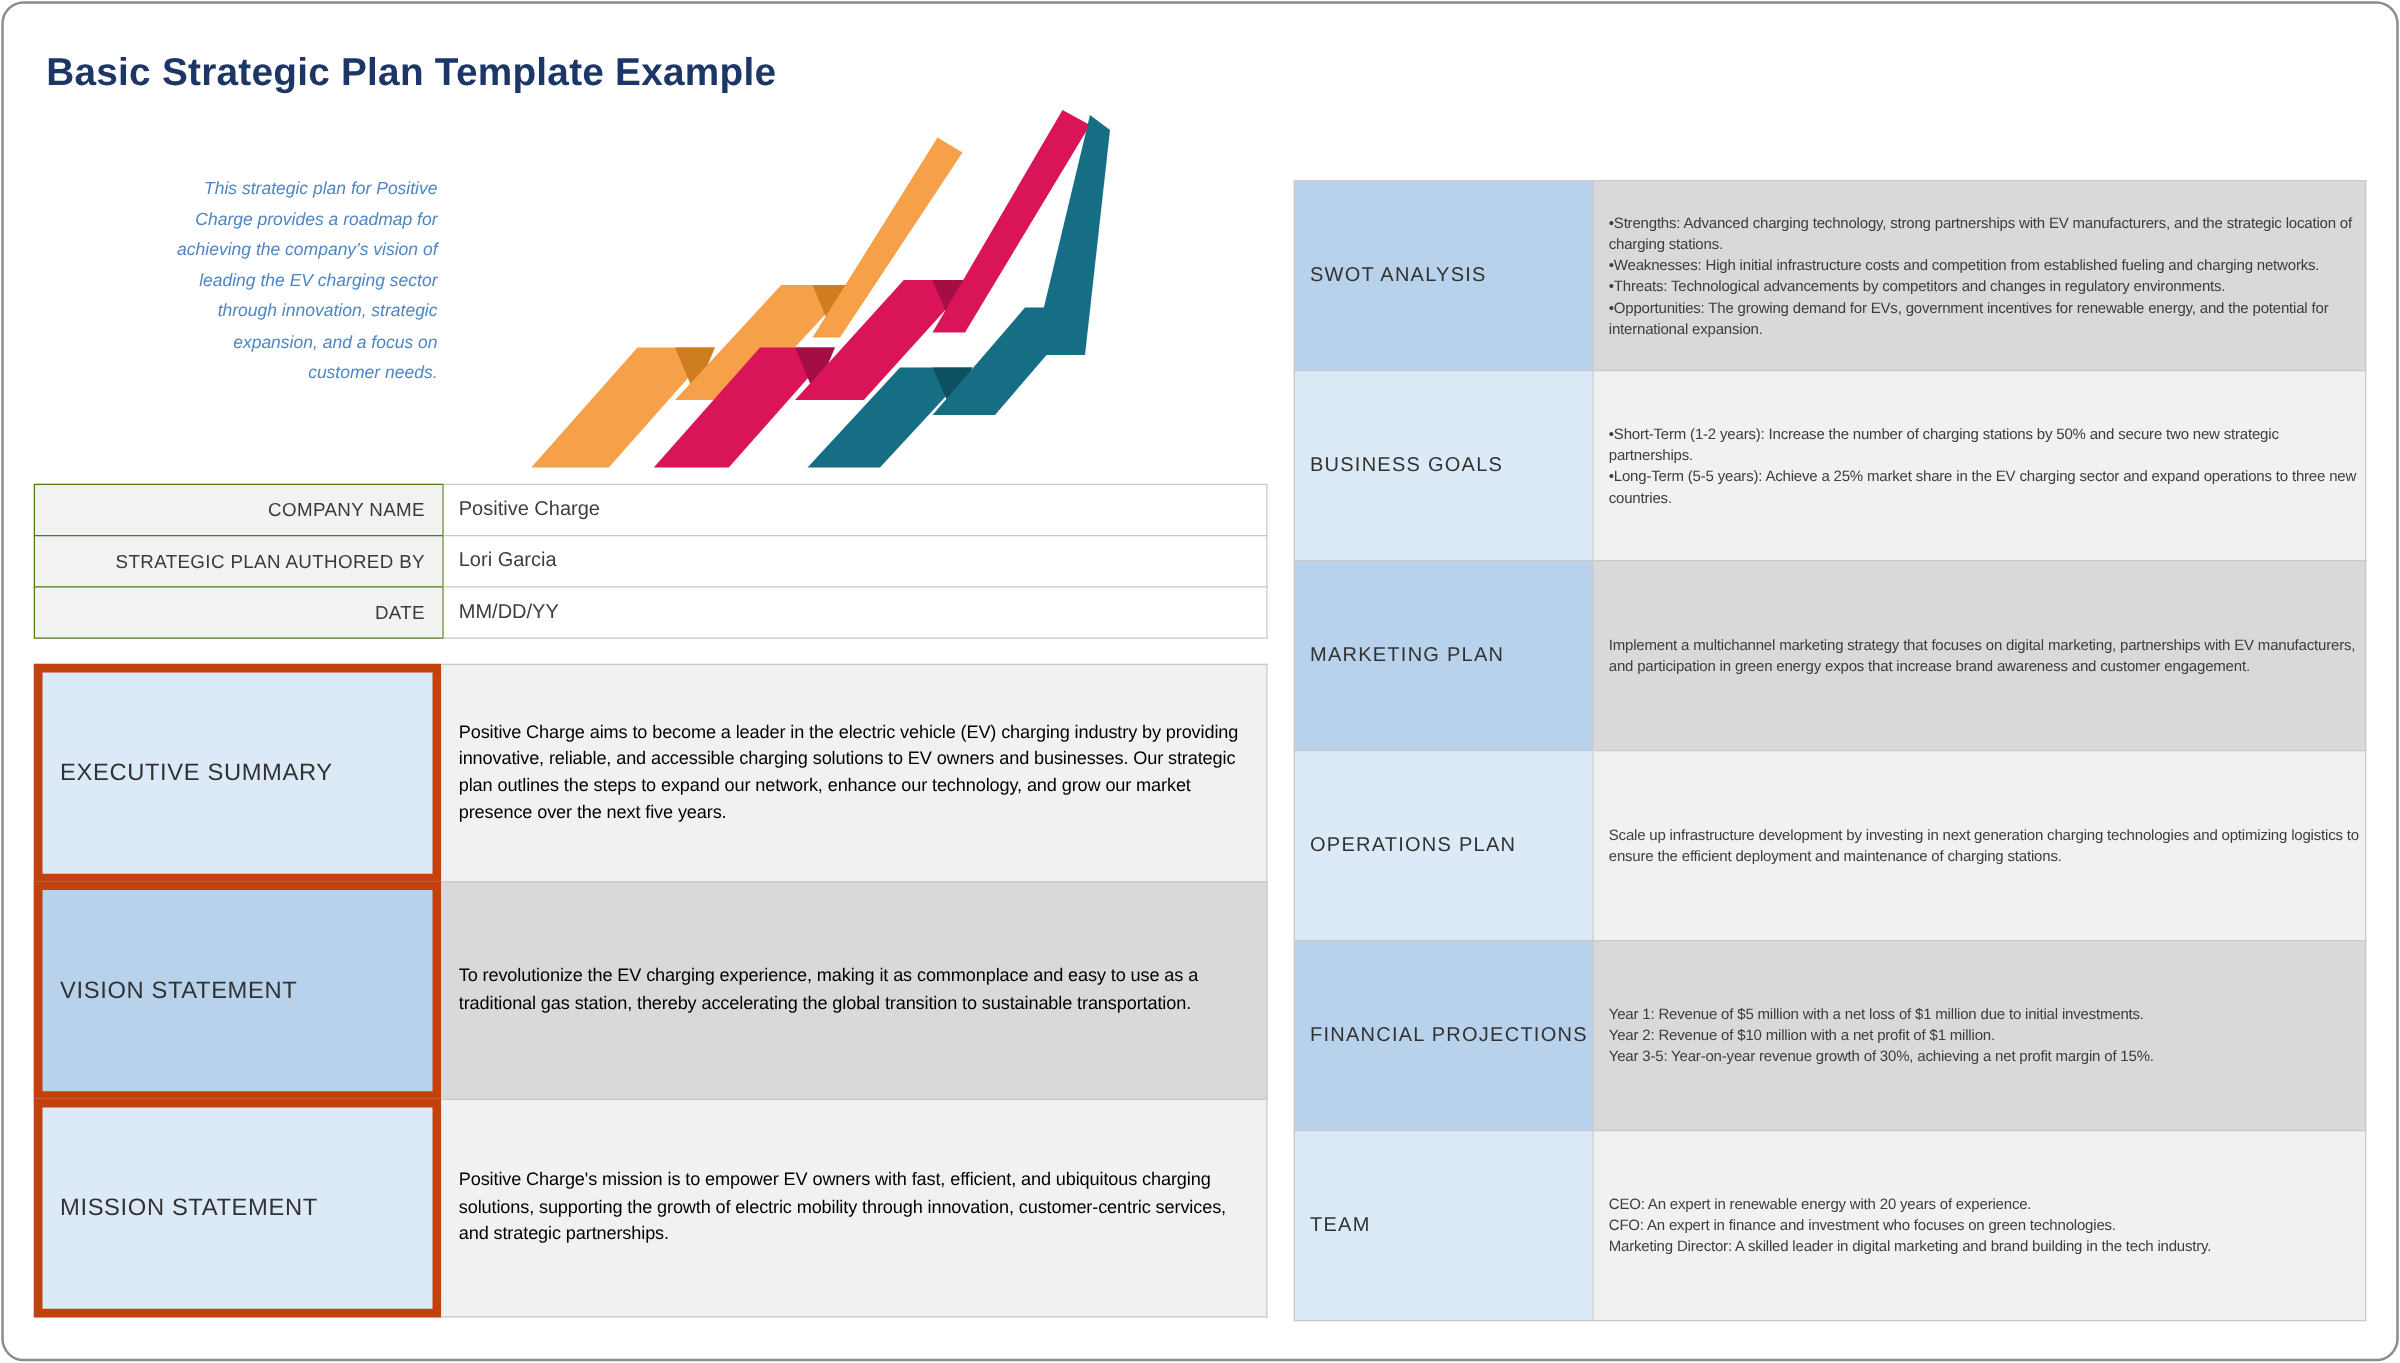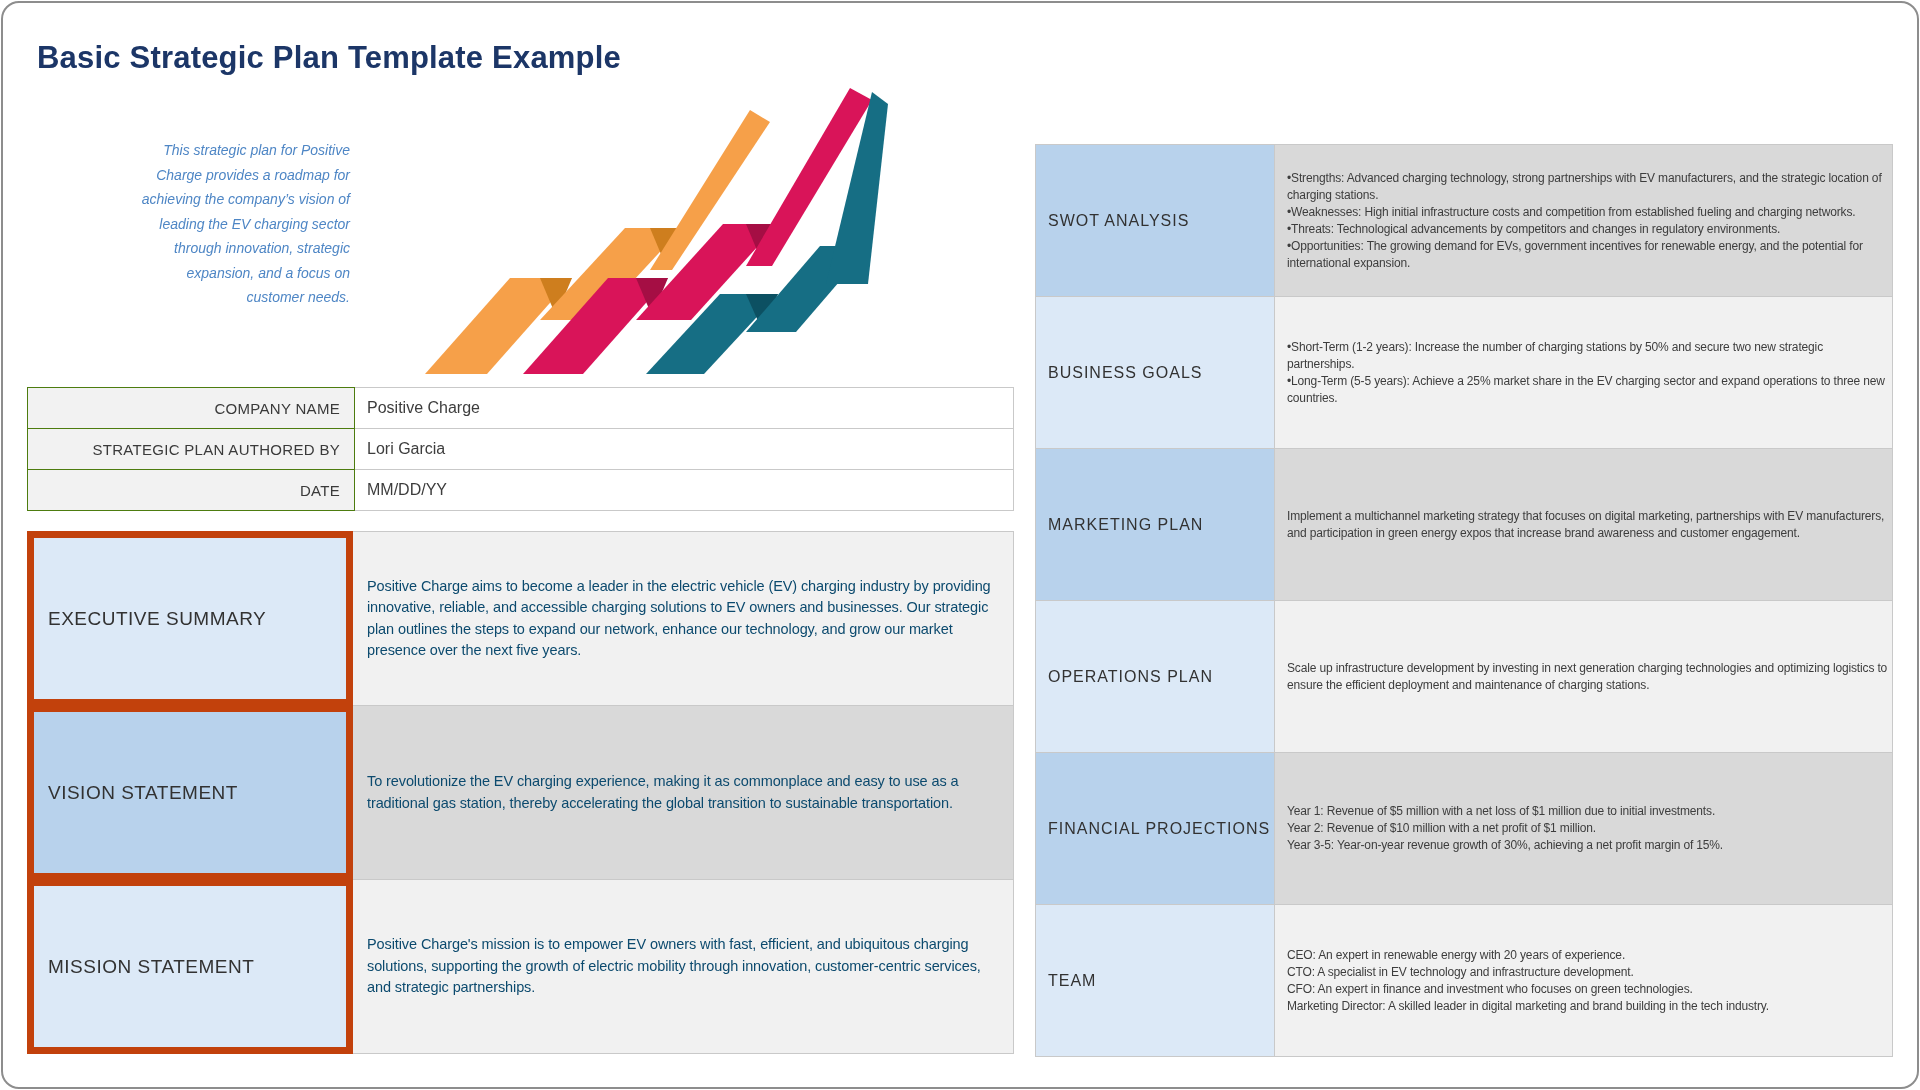--- a/index.html
+++ b/index.html
@@ -38,21 +38,21 @@
   .left-table{position:absolute;left:27px;top:532px;width:987px;}
   .lrow{display:flex;height:175px;margin-top:-1px;}
   .llabel{
     width:326px;box-sizing:border-box;border:7px solid #c2410c;
     display:flex;align-items:center;padding-left:14px;
     font-size:19px;letter-spacing:.5px;color:#323232;
   }
   .lcontent{
     flex:1;box-sizing:border-box;border:1px solid #c9c9c9;border-left:none;
     display:flex;align-items:center;padding:10px 14px;
-    font-size:14.5px;line-height:21.5px;color:#0c4a6e;letter-spacing:-.1px;
+    font-size:14.5px;line-height:21.5px;color:#000000;letter-spacing:-.1px;
   }
 
   
   .right-table{position:absolute;left:1035px;top:145px;width:858px;}
   .rrow{display:flex;height:153px;margin-top:-1px;}
   .rlabel{
     width:240px;box-sizing:border-box;border:1px solid #c9c9c9;
     display:flex;align-items:center;padding-left:12px;
     font-size:16px;letter-spacing:1px;color:#323232;
   }
@@ -170,18 +170,17 @@
     <div class="rcontent">
       <div class="line">Year 1: Revenue of $5 million with a net loss of $1 million due to initial investments.</div>
       <div class="line">Year 2: Revenue of $10 million with a net profit of $1 million.</div>
       <div class="line">Year 3-5: Year-on-year revenue growth of 30%, achieving a net profit margin of 15%.</div>
     </div>
   </div>
   <div class="rrow tone-light">
     <div class="rlabel">TEAM</div>
     <div class="rcontent">
       <div class="line">CEO: An expert in renewable energy with 20 years of experience.</div>
-      <div class="line">CTO: A specialist in EV technology and infrastructure development.</div>
       <div class="line">CFO: An expert in finance and investment who focuses on green technologies.</div>
       <div class="line">Marketing Director: A skilled leader in digital marketing and brand building in the tech industry.</div>
     </div>
   </div>
 </div>
 
 </body></html>

